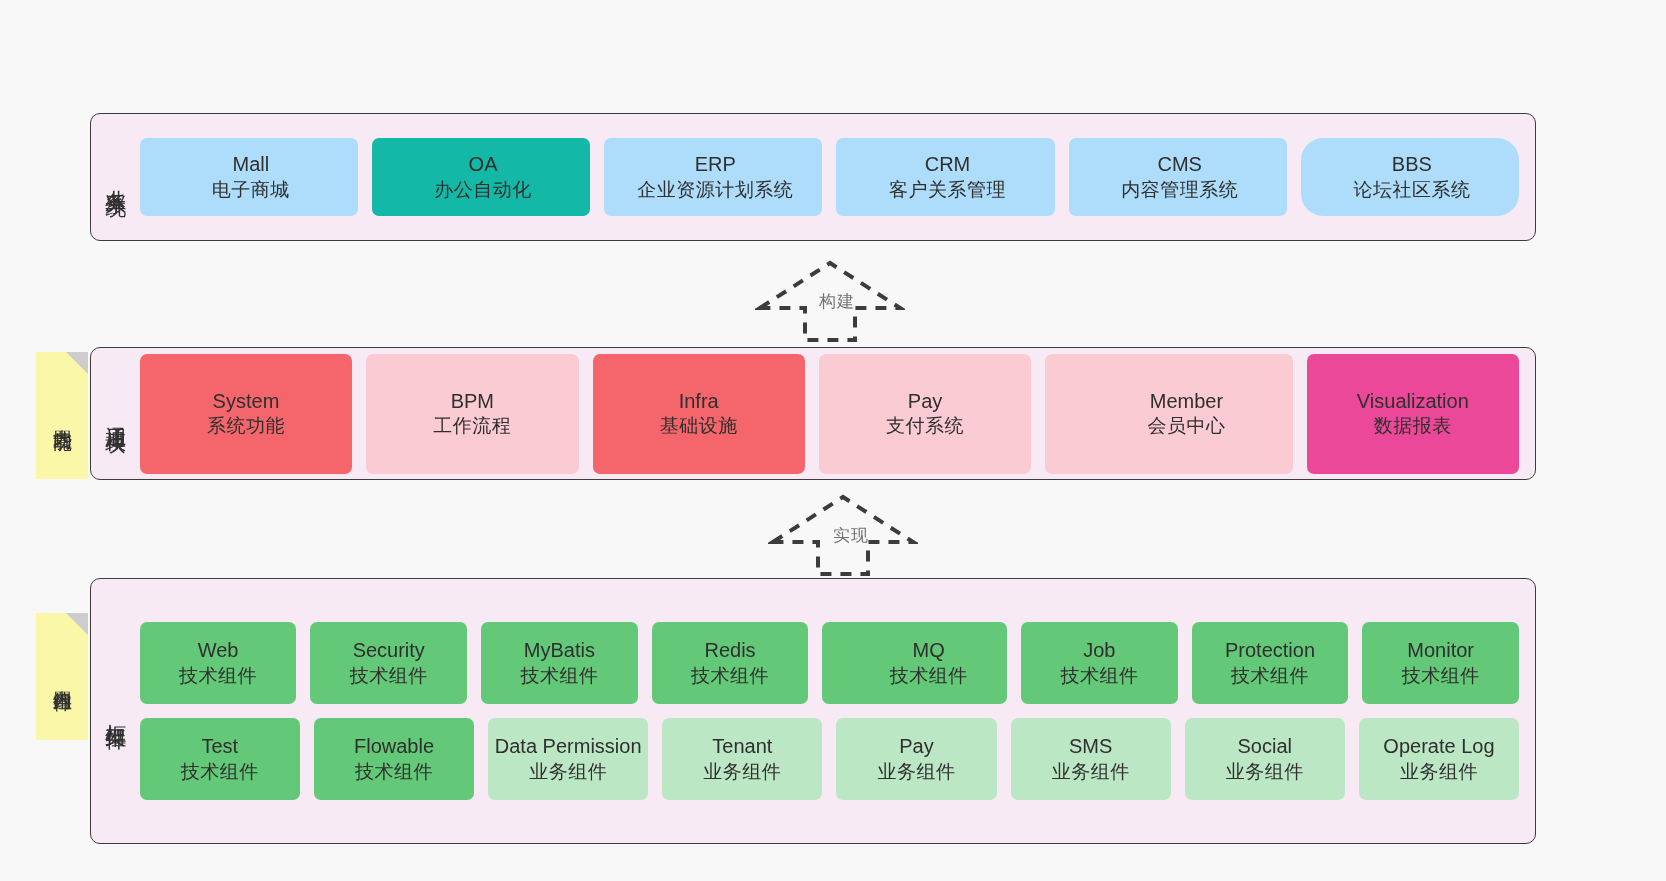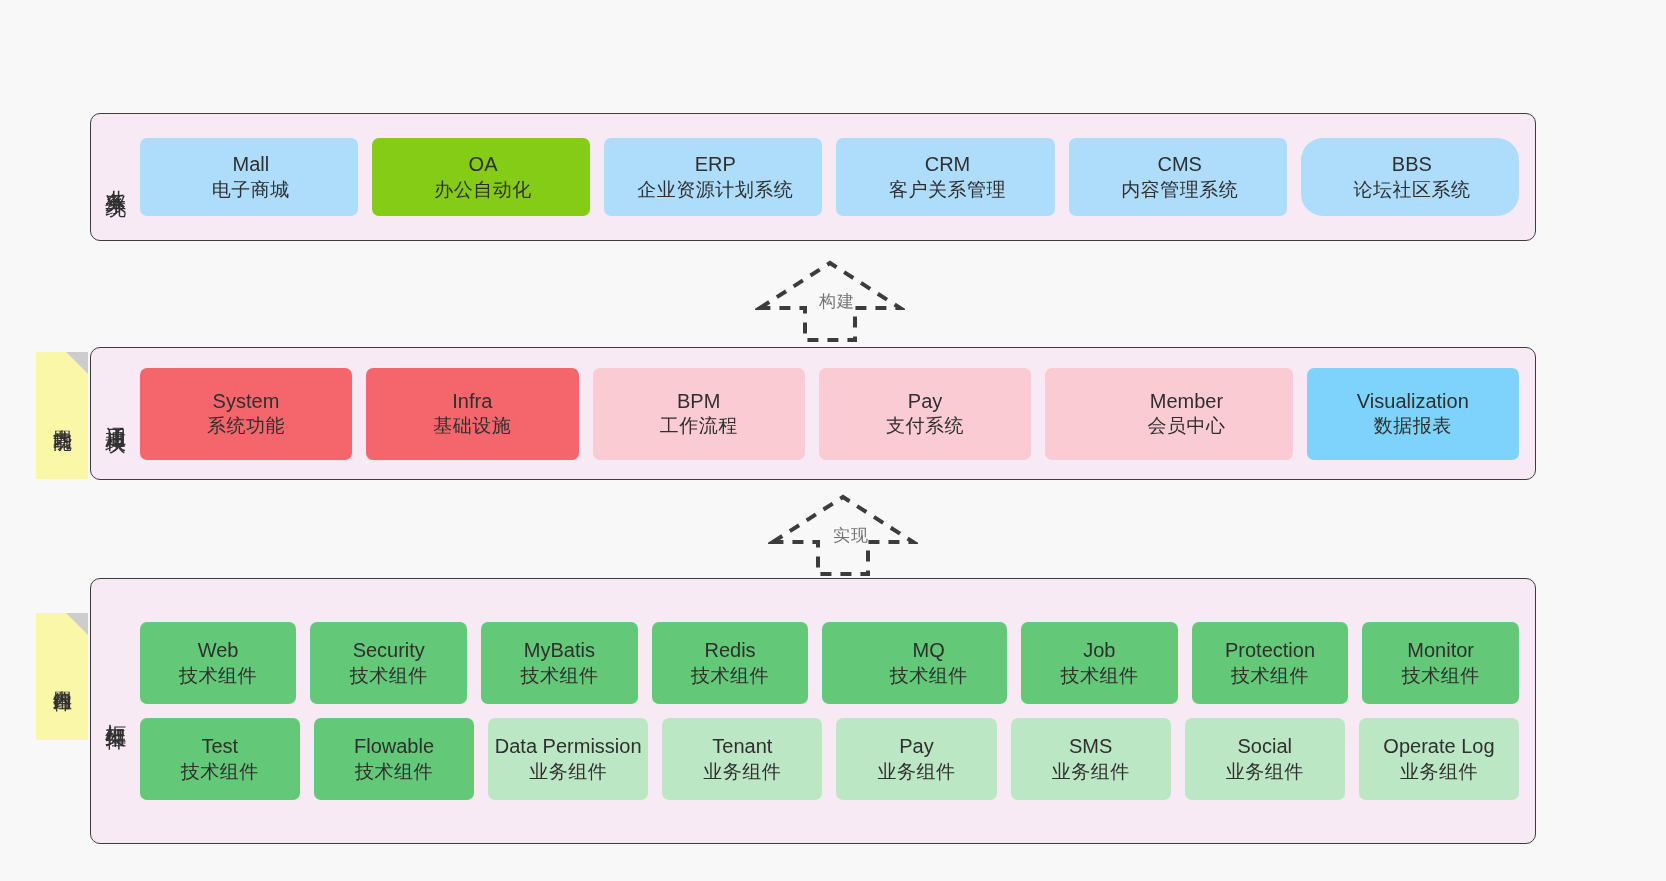--- a/index.html
+++ b/index.html
@@ -87,21 +87,21 @@
   .node .t-en {
     font-size: 20px;
     white-space: normal;
   }
   .node .t-cn {
     font-size: 19px;
     letter-spacing: 0.5px;
   }
 
   .h-biz  { height: 78px; padding-left: 8px; }
-  .h-mod  { height: 92px; }
+  .h-mod  { height: 120px; }
   .h-fw   { height: 82px; }
 
   
   .c-blue        { background: #aeddfb; }
   .c-red         { background: #f4666c; }
   .c-pink        { background: #fbcbd4; }
   .c-green       { background: #63c878; }
   .c-green-light { background: #bce7c5; }
 
   
@@ -157,21 +157,21 @@
   <div class="layer" id="layer-business" style="left:90px; top:113px; width:1446px; height:128px;">
     <div class="layer-label">业务系统</div>
     <div class="layer-body">
       <div class="row">
 
         <div class="node h-biz c-blue" style="background: rgb(174, 221, 251);">
           <span class="t-en">Mall</span>
           <span class="t-cn">电子商城</span>
         </div>
 
-        <div class="node h-biz c-blue" style="background: #84cc16;">
+        <div class="node h-biz c-blue" style="background: #14b8a6;">
           <span class="t-en">OA</span>
           <span class="t-cn">办公自动化</span>
         </div>
 
         <div class="node h-biz c-blue" style="background: rgb(174, 221, 251);">
           <span class="t-en">ERP</span>
           <span class="t-cn">企业资源计划系统</span>
         </div>
 
         <div class="node h-biz c-blue" style="background: rgb(174, 221, 251);">
@@ -208,41 +208,41 @@
   <div class="layer" id="layer-module" style="left:90px; top:347px; width:1446px; height:133px;">
     <div class="layer-label">通用模块</div>
     <div class="layer-body">
       <div class="row">
 
         <div class="node h-mod c-red" style="background: rgb(244, 102, 108);">
           <span class="t-en">System</span>
           <span class="t-cn">系统功能</span>
         </div>
 
+        <div class="node h-mod c-pink" style="background: rgb(251, 203, 212);">
+          <span class="t-en">BPM</span>
+          <span class="t-cn">工作流程</span>
+        </div>
+
         <div class="node h-mod c-red" style="background: rgb(244, 102, 108);">
           <span class="t-en">Infra</span>
           <span class="t-cn">基础设施</span>
         </div>
 
         <div class="node h-mod c-pink" style="background: rgb(251, 203, 212);">
-          <span class="t-en">BPM</span>
-          <span class="t-cn">工作流程</span>
-        </div>
-
-        <div class="node h-mod c-pink" style="background: rgb(251, 203, 212);">
           <span class="t-en">Pay</span>
           <span class="t-cn">支付系统</span>
         </div>
 
         <div class="node h-mod c-pink" style="background: rgb(251, 203, 212); padding-left: 39px;">
           <span class="t-en">Member</span>
           <span class="t-cn">会员中心</span>
         </div>
 
-        <div class="node h-mod c-pink" style="background: #7dd3fc; align-items: center;">
+        <div class="node h-mod c-pink" style="background: #ec4899; align-items: center;">
           <span class="t-en">Visualization</span>
           <span class="t-cn">数据报表</span>
         </div>
 
       </div>
     </div>
   </div>
 
   <div class="arrow" style="left:768px; top:492px; width:150px; height:85px;">
     <svg width="150" height="85" viewBox="0 0 150 85">

